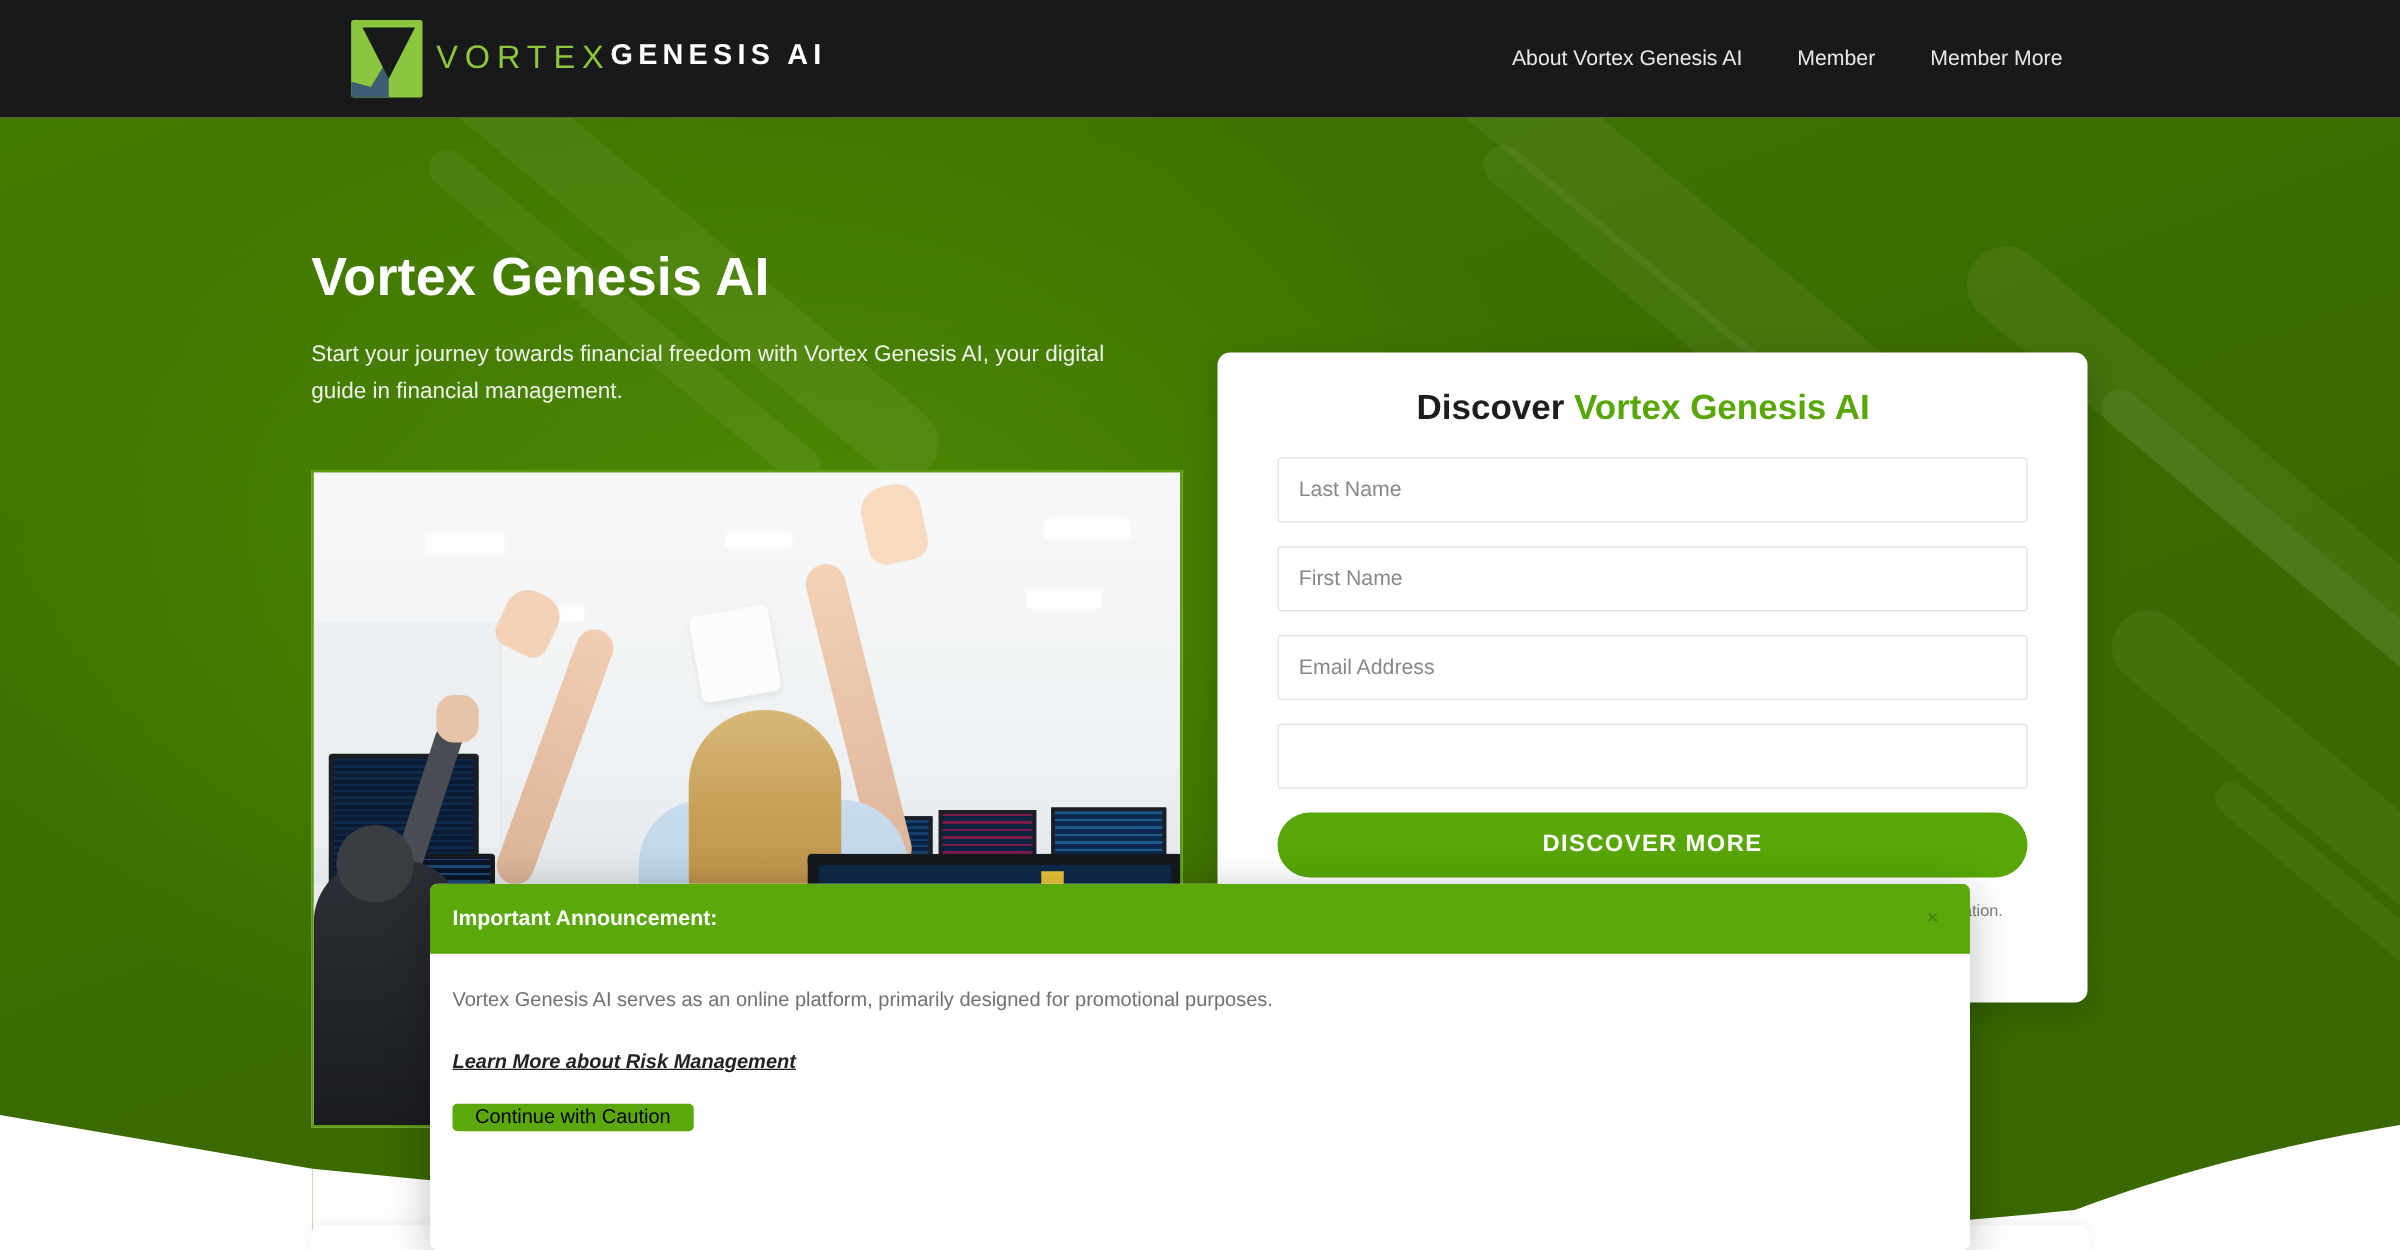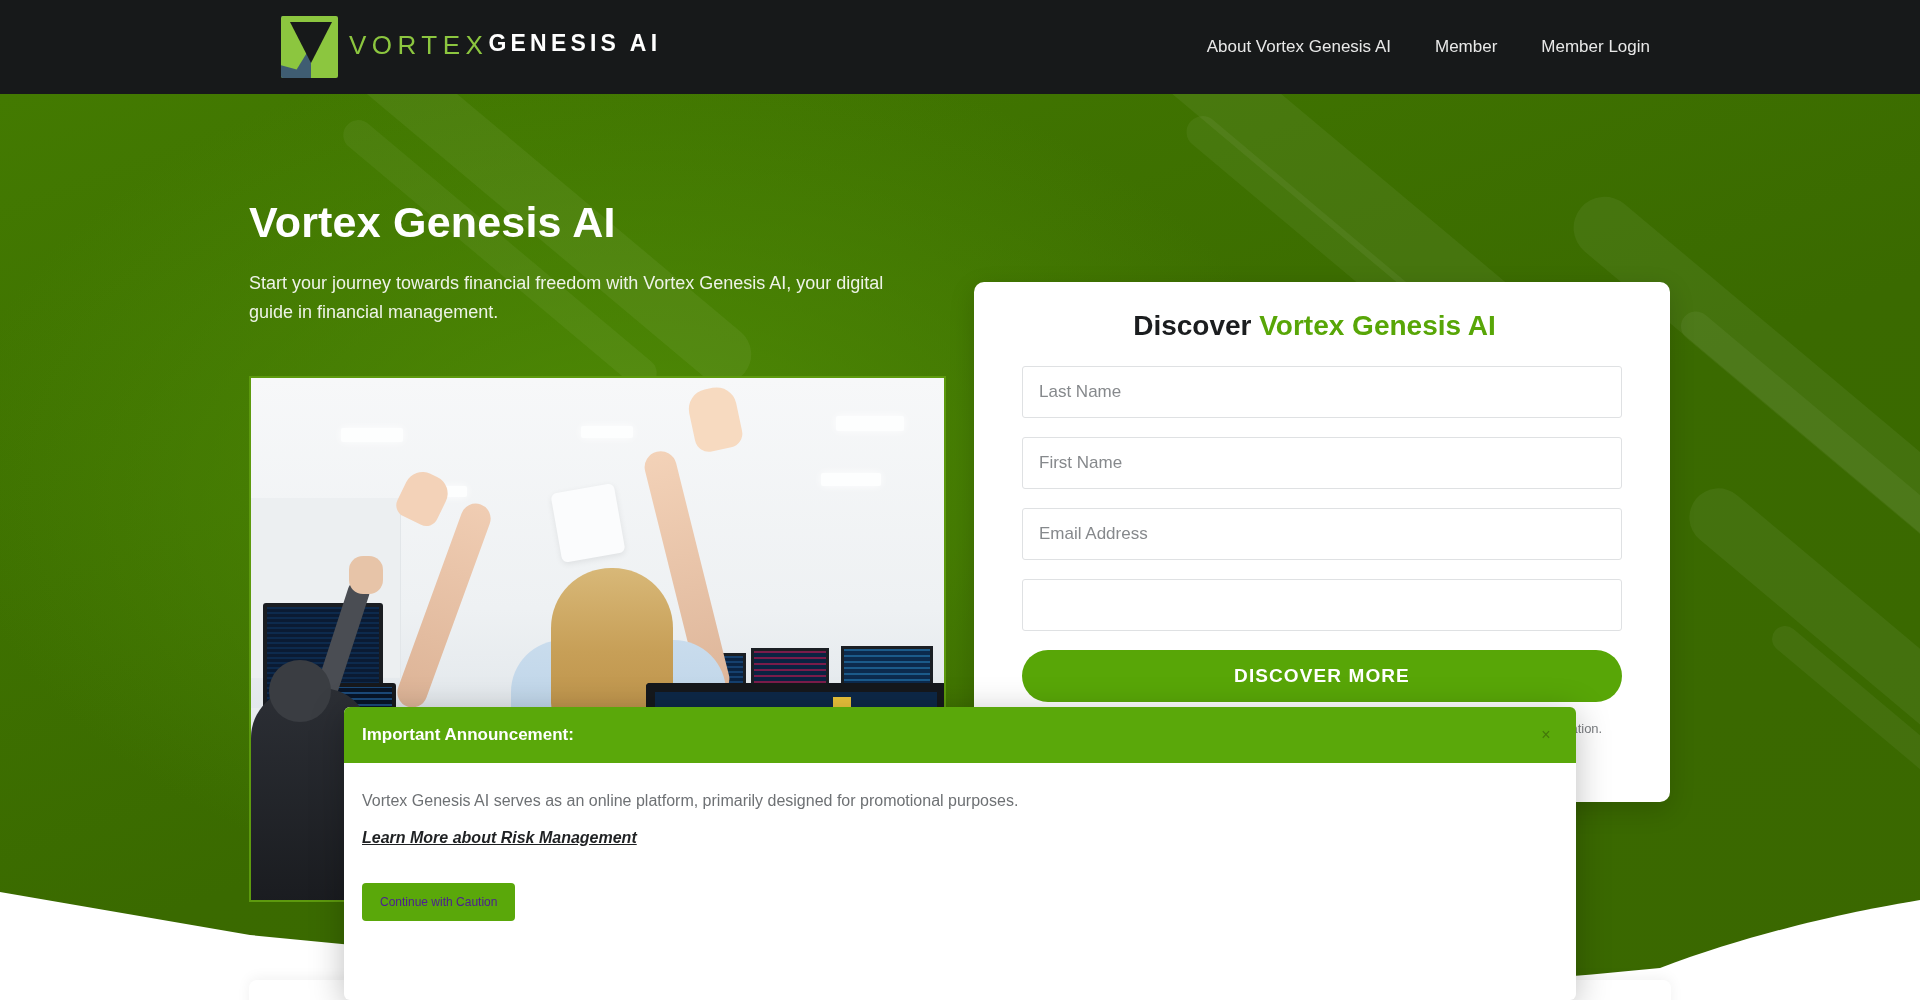--- a/index.html
+++ b/index.html
@@ -241,34 +241,34 @@
     padding: 0 20px 0 18px; position: relative;
   }
   .modal-title { color: #ffffff; font-size: 17px; font-weight: 700; }
   .modal-close {
     position: absolute; right: 22px; top: 50%; transform: translateY(-50%);
     width: 16px; height: 16px; border: 0; background: transparent;
     color: rgba(40,60,10,.45); font-size: 16px; line-height: 1; cursor: pointer;
     font-family: "Liberation Sans", sans-serif;
   }
   .modal-body { padding: 26px 18px 0 18px; position: relative; }
-  .m-p1 { font-size: 16px; color: #6e7174; line-height: 1.5; margin-bottom: 12px; }
+  .m-p1 { font-size: 16px; color: #6e7174; line-height: 1.5; margin-bottom: 24px; }
   .m-p2 {
     font-size: 16px; line-height: 1.5; margin-bottom: 10px;
     background: linear-gradient(180deg, #babdc0 0%, #e3e5e6 55%, #fbfbfc 100%);
     -webkit-background-clip: text; background-clip: text; color: transparent;
   }
   .m-link {
     display: inline-block; font-size: 16px; font-weight: 700; color: #1f2123;
     text-decoration: underline; margin-top: 4px; cursor: pointer; font-style: italic;
   }
   .btn-caution {
     position: absolute; left: 18px; top: 120px;
-    background: #5aa80a; color: #4c1d95; border: 0; border-radius: 4px;
-    padding: 0 18px; height: 38px; font-size: 12px; cursor: pointer;
+    background: #5aa80a; color: #000000; border: 0; border-radius: 4px;
+    padding: 0 18px; height: 22px; font-size: 16px; cursor: pointer;
     font-family: "Liberation Sans", sans-serif;
   }
 
   
   .bottom-card {
     position: absolute; left: 249px; top: 886px; width: 1422px; height: 114px;
     background: #ffffff; border-radius: 8px; z-index: 10;
     box-shadow: 0 -2px 14px rgba(0,0,0,0.06);
   }
 </style>
@@ -286,21 +286,21 @@
       </div>
       <div class="logo-text">
         <span class="logo-top">VORTEX</span>
         <span class="logo-bottom">GENESIS AI</span>
       </div>
     </div>
 
     <nav class="nav">
       <a href="#">About Vortex Genesis AI</a>
       <a href="#">Member</a>
-      <a href="#">Member Login</a>
+      <a href="#">Member More</a>
     </nav>
   </div>
 
   <div class="hero">
     <div class="hero-bg-grad"></div>
 
     <div class="stripe s1"></div>
     <div class="stripe s2"></div>
     <div class="stripe s3"></div>
     <div class="stripe s4"></div>

